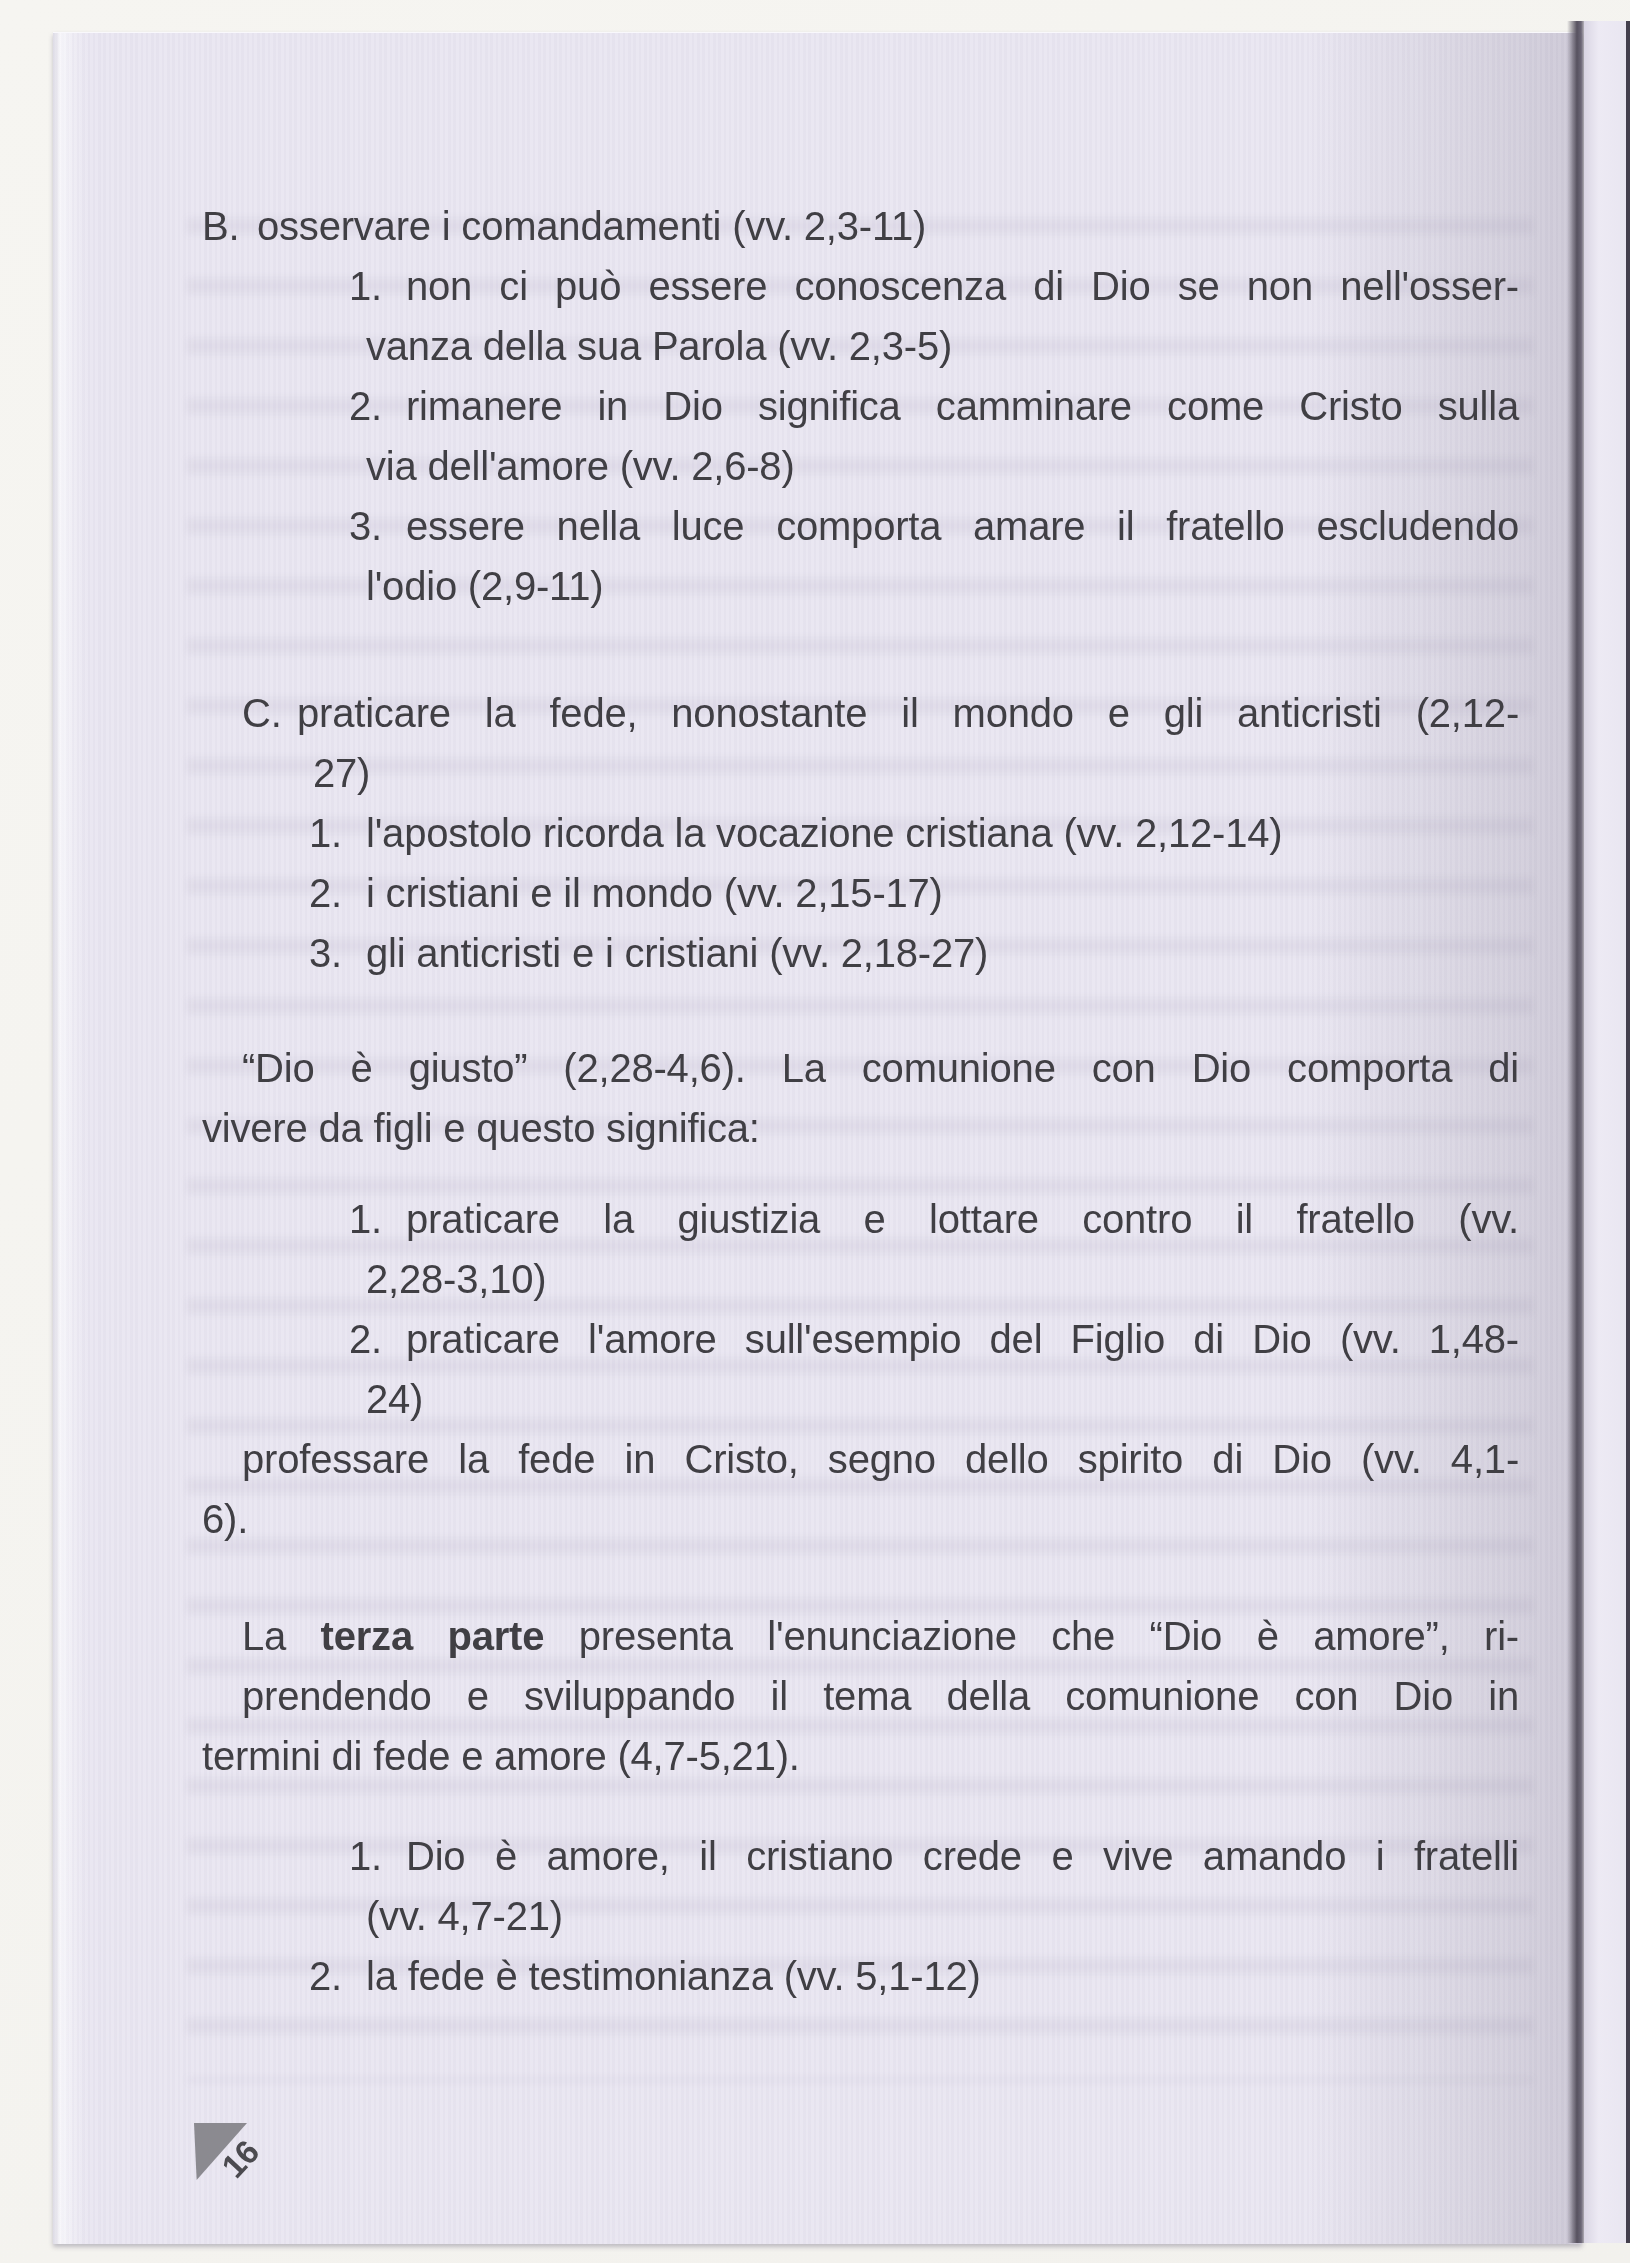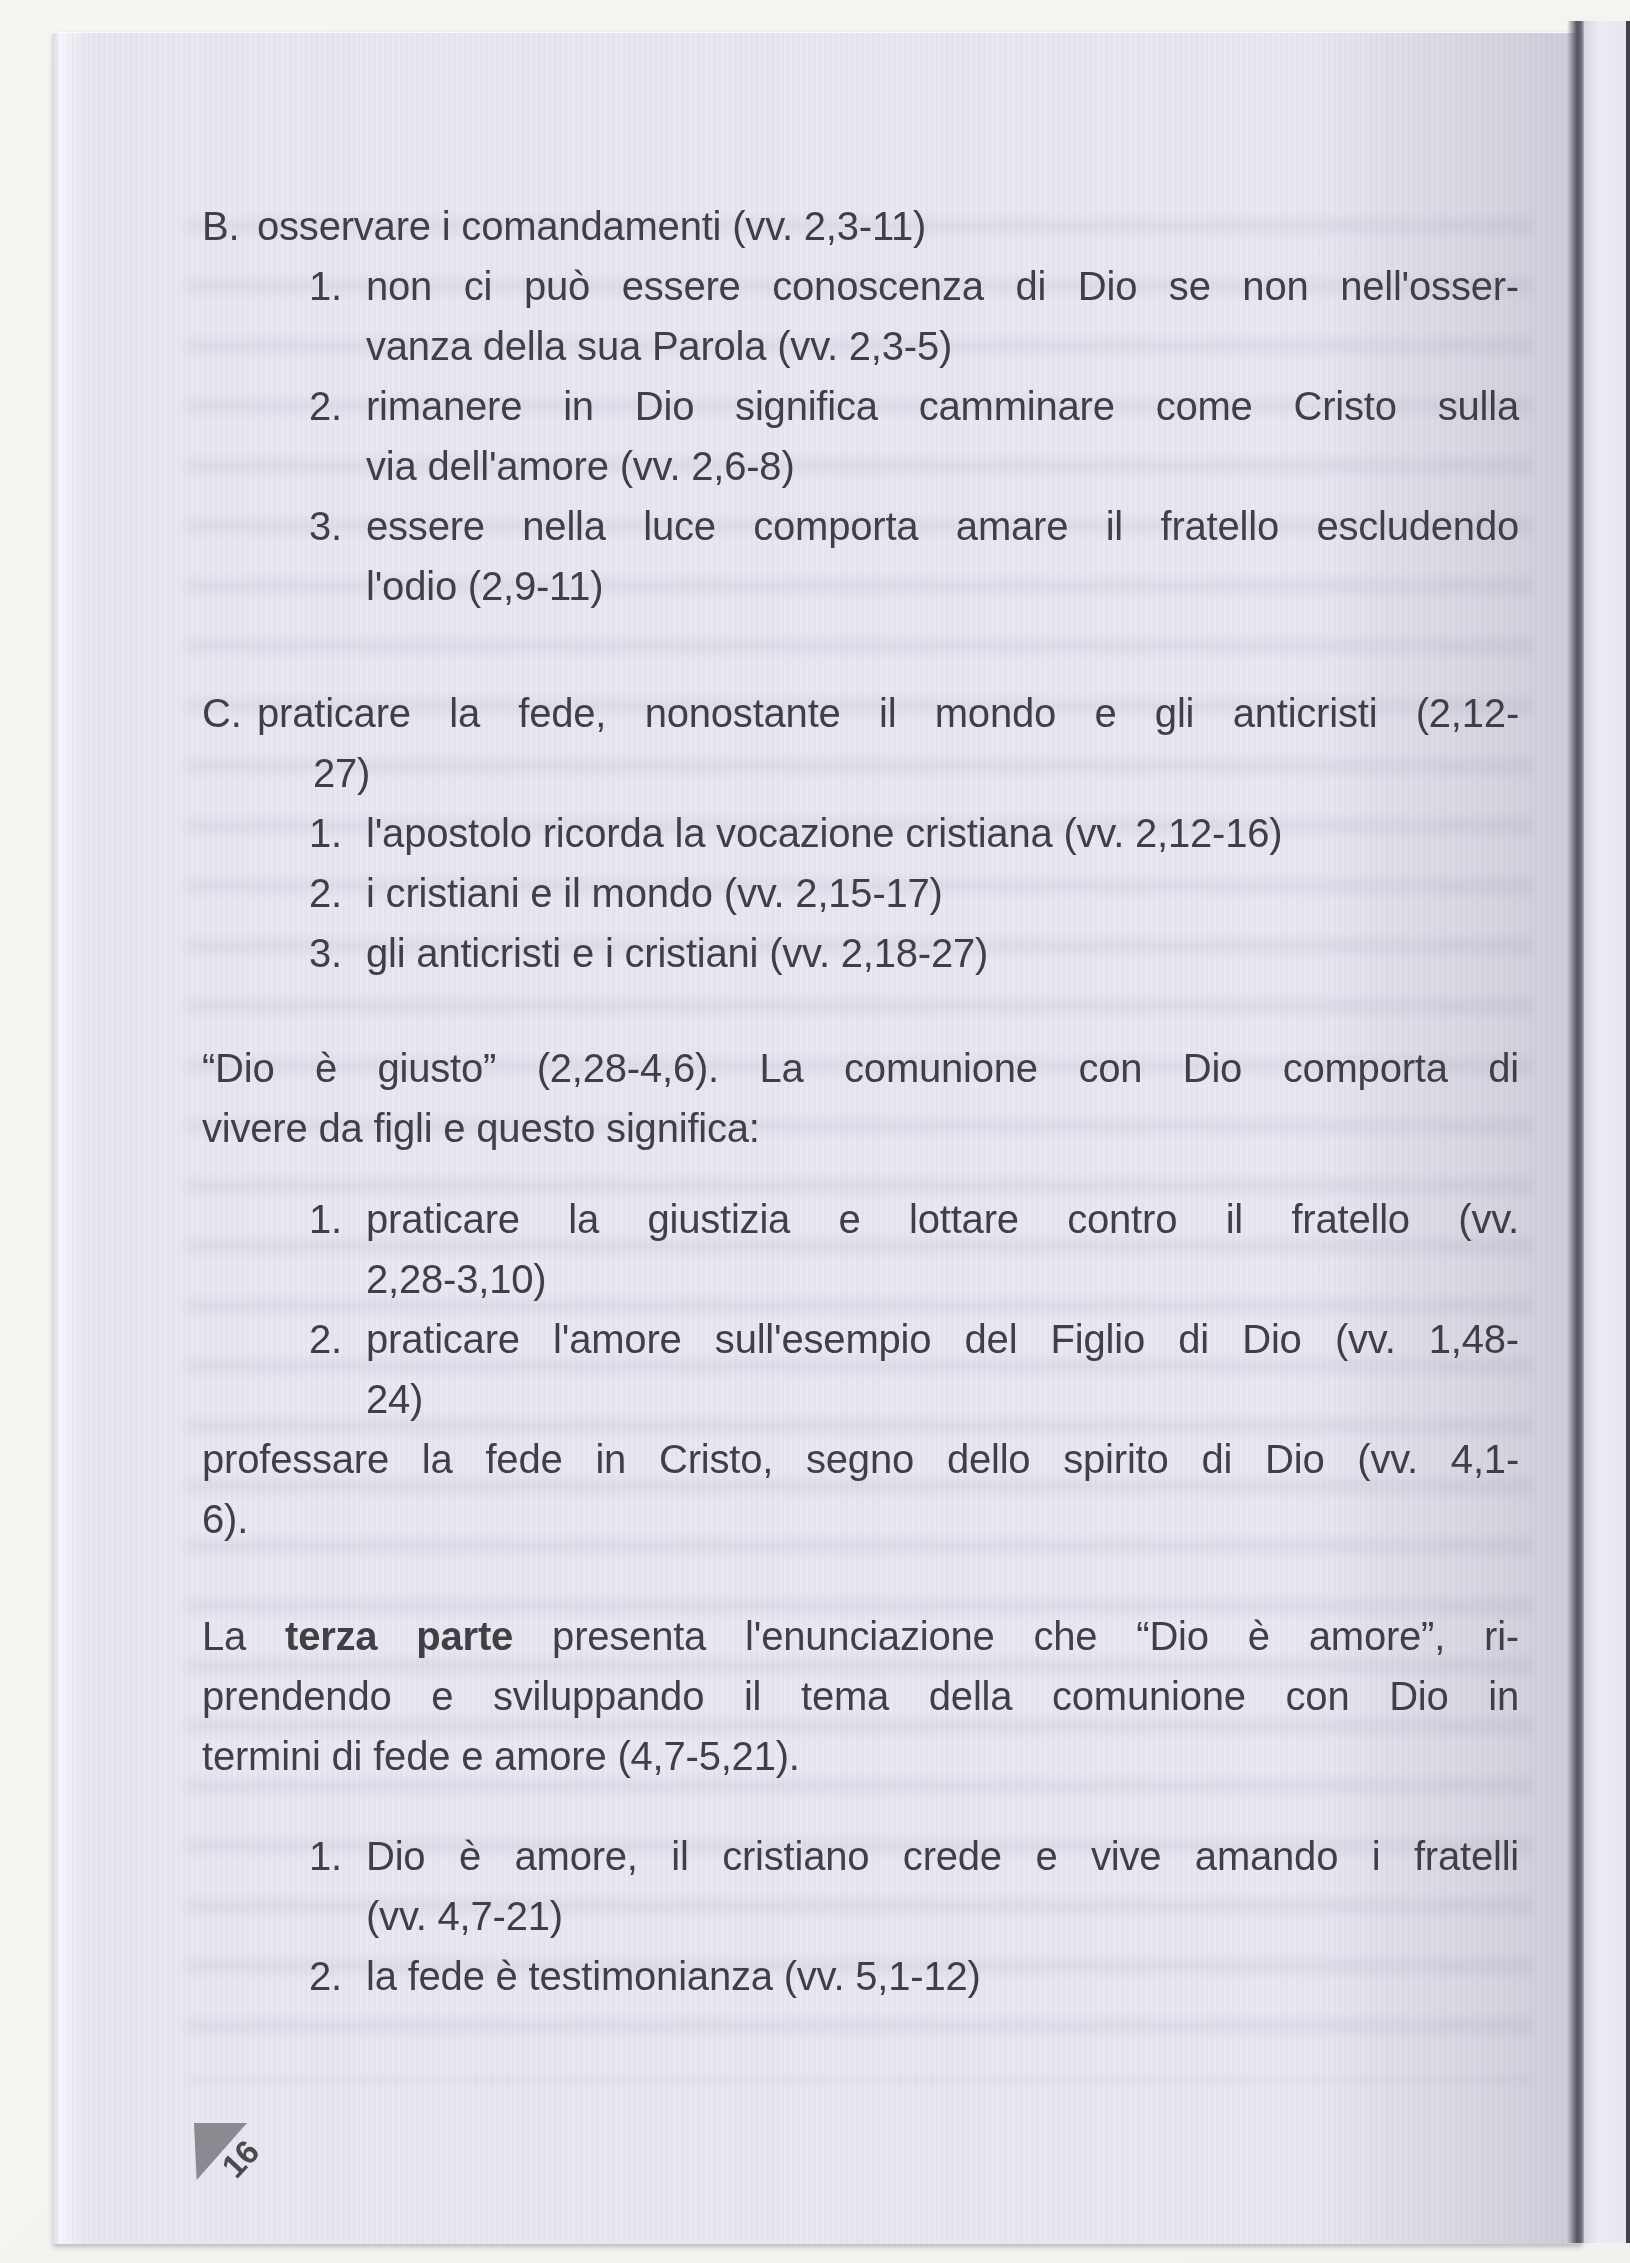--- a/index.html
+++ b/index.html
@@ -22,21 +22,21 @@
     position:absolute; left:0; top:0; width:21.4px; height:100%;
     background:linear-gradient(to right, rgba(160,155,178,0.28) 0, rgba(255,255,255,0.38) 35%, rgba(255,255,255,0) 100%);
   }
   .ghost-overlay {
     position:absolute; left:134px; top:151px; width:1346px; height:1898px;
     background:repeating-linear-gradient(to bottom, transparent 0 34px, rgba(105,95,130,0.065) 34px 50px, transparent 50px 60px);
     filter:blur(3.6px);
   }
   .content { position:absolute; left:149px; top:163px; width:1317px; }
   .line { font-size:40px; line-height:60px; color:#403f44; letter-spacing:-0.2px; }
-  .j { text-align:justify; text-align-last:justify; }
+  .j { text-align:justify; text-align-last:justify;margin-left:40px; }
   .bold { font-weight:bold; }
   .marker { display:inline-block; }
   .mh  { width:55px; }
   .mli { width:57px; }
   .hcont  { padding-left:111px; }
   .li     { padding-left:107px; }
   .licont { padding-left:164px; }
   .gap { width:100%; }
   .corner-triangle {
     position:absolute; left:141px; top:2090px; width:53px; height:57px;
@@ -71,21 +71,21 @@
       <div class="line h"><span class="marker mh">B.</span><span>osservare i comandamenti (vv. 2,3-11)</span></div>
       <div class="line li j"><span class="marker mli">1.</span><span>non ci può essere conoscenza di Dio se non nell'osser-</span></div>
       <div class="line licont"><span>vanza della sua Parola (vv. 2,3-5)</span></div>
       <div class="line li j"><span class="marker mli">2.</span><span>rimanere in Dio significa camminare come Cristo sulla</span></div>
       <div class="line licont"><span>via dell'amore (vv. 2,6-8)</span></div>
       <div class="line li j"><span class="marker mli">3.</span><span>essere nella luce comporta amare il fratello escludendo</span></div>
       <div class="line licont"><span>l'odio (2,9-11)</span></div>
       <div class="gap" style="height: 67px;"></div>
       <div class="line h j"><span class="marker mh">C.</span><span>praticare la fede, nonostante il mondo e gli anticristi (2,12-</span></div>
       <div class="line hcont"><span>27)</span></div>
-      <div class="line li"><span class="marker mli">1.</span><span>l'apostolo ricorda la vocazione cristiana (vv. 2,12-16)</span></div>
+      <div class="line li"><span class="marker mli">1.</span><span>l'apostolo ricorda la vocazione cristiana (vv. 2,12-14)</span></div>
       <div class="line li"><span class="marker mli">2.</span><span>i cristiani e il mondo (vv. 2,15-17)</span></div>
       <div class="line li"><span class="marker mli">3.</span><span>gli anticristi e i cristiani (vv. 2,18-27)</span></div>
       <div class="gap" style="height: 55px;"></div>
       <div class="line p j"><span>“Dio è giusto” (2,28-4,6). La comunione con Dio comporta di</span></div>
       <div class="line p"><span>vivere da figli e questo significa:</span></div>
       <div class="gap" style="height: 31px;"></div>
       <div class="line li j"><span class="marker mli">1.</span><span>praticare la giustizia e lottare contro il fratello (vv.</span></div>
       <div class="line licont"><span>2,28-3,10)</span></div>
       <div class="line li j"><span class="marker mli">2.</span><span>praticare l'amore sull'esempio del Figlio di Dio (vv. 1,48-</span></div>
       <div class="line licont"><span>24)</span></div>

